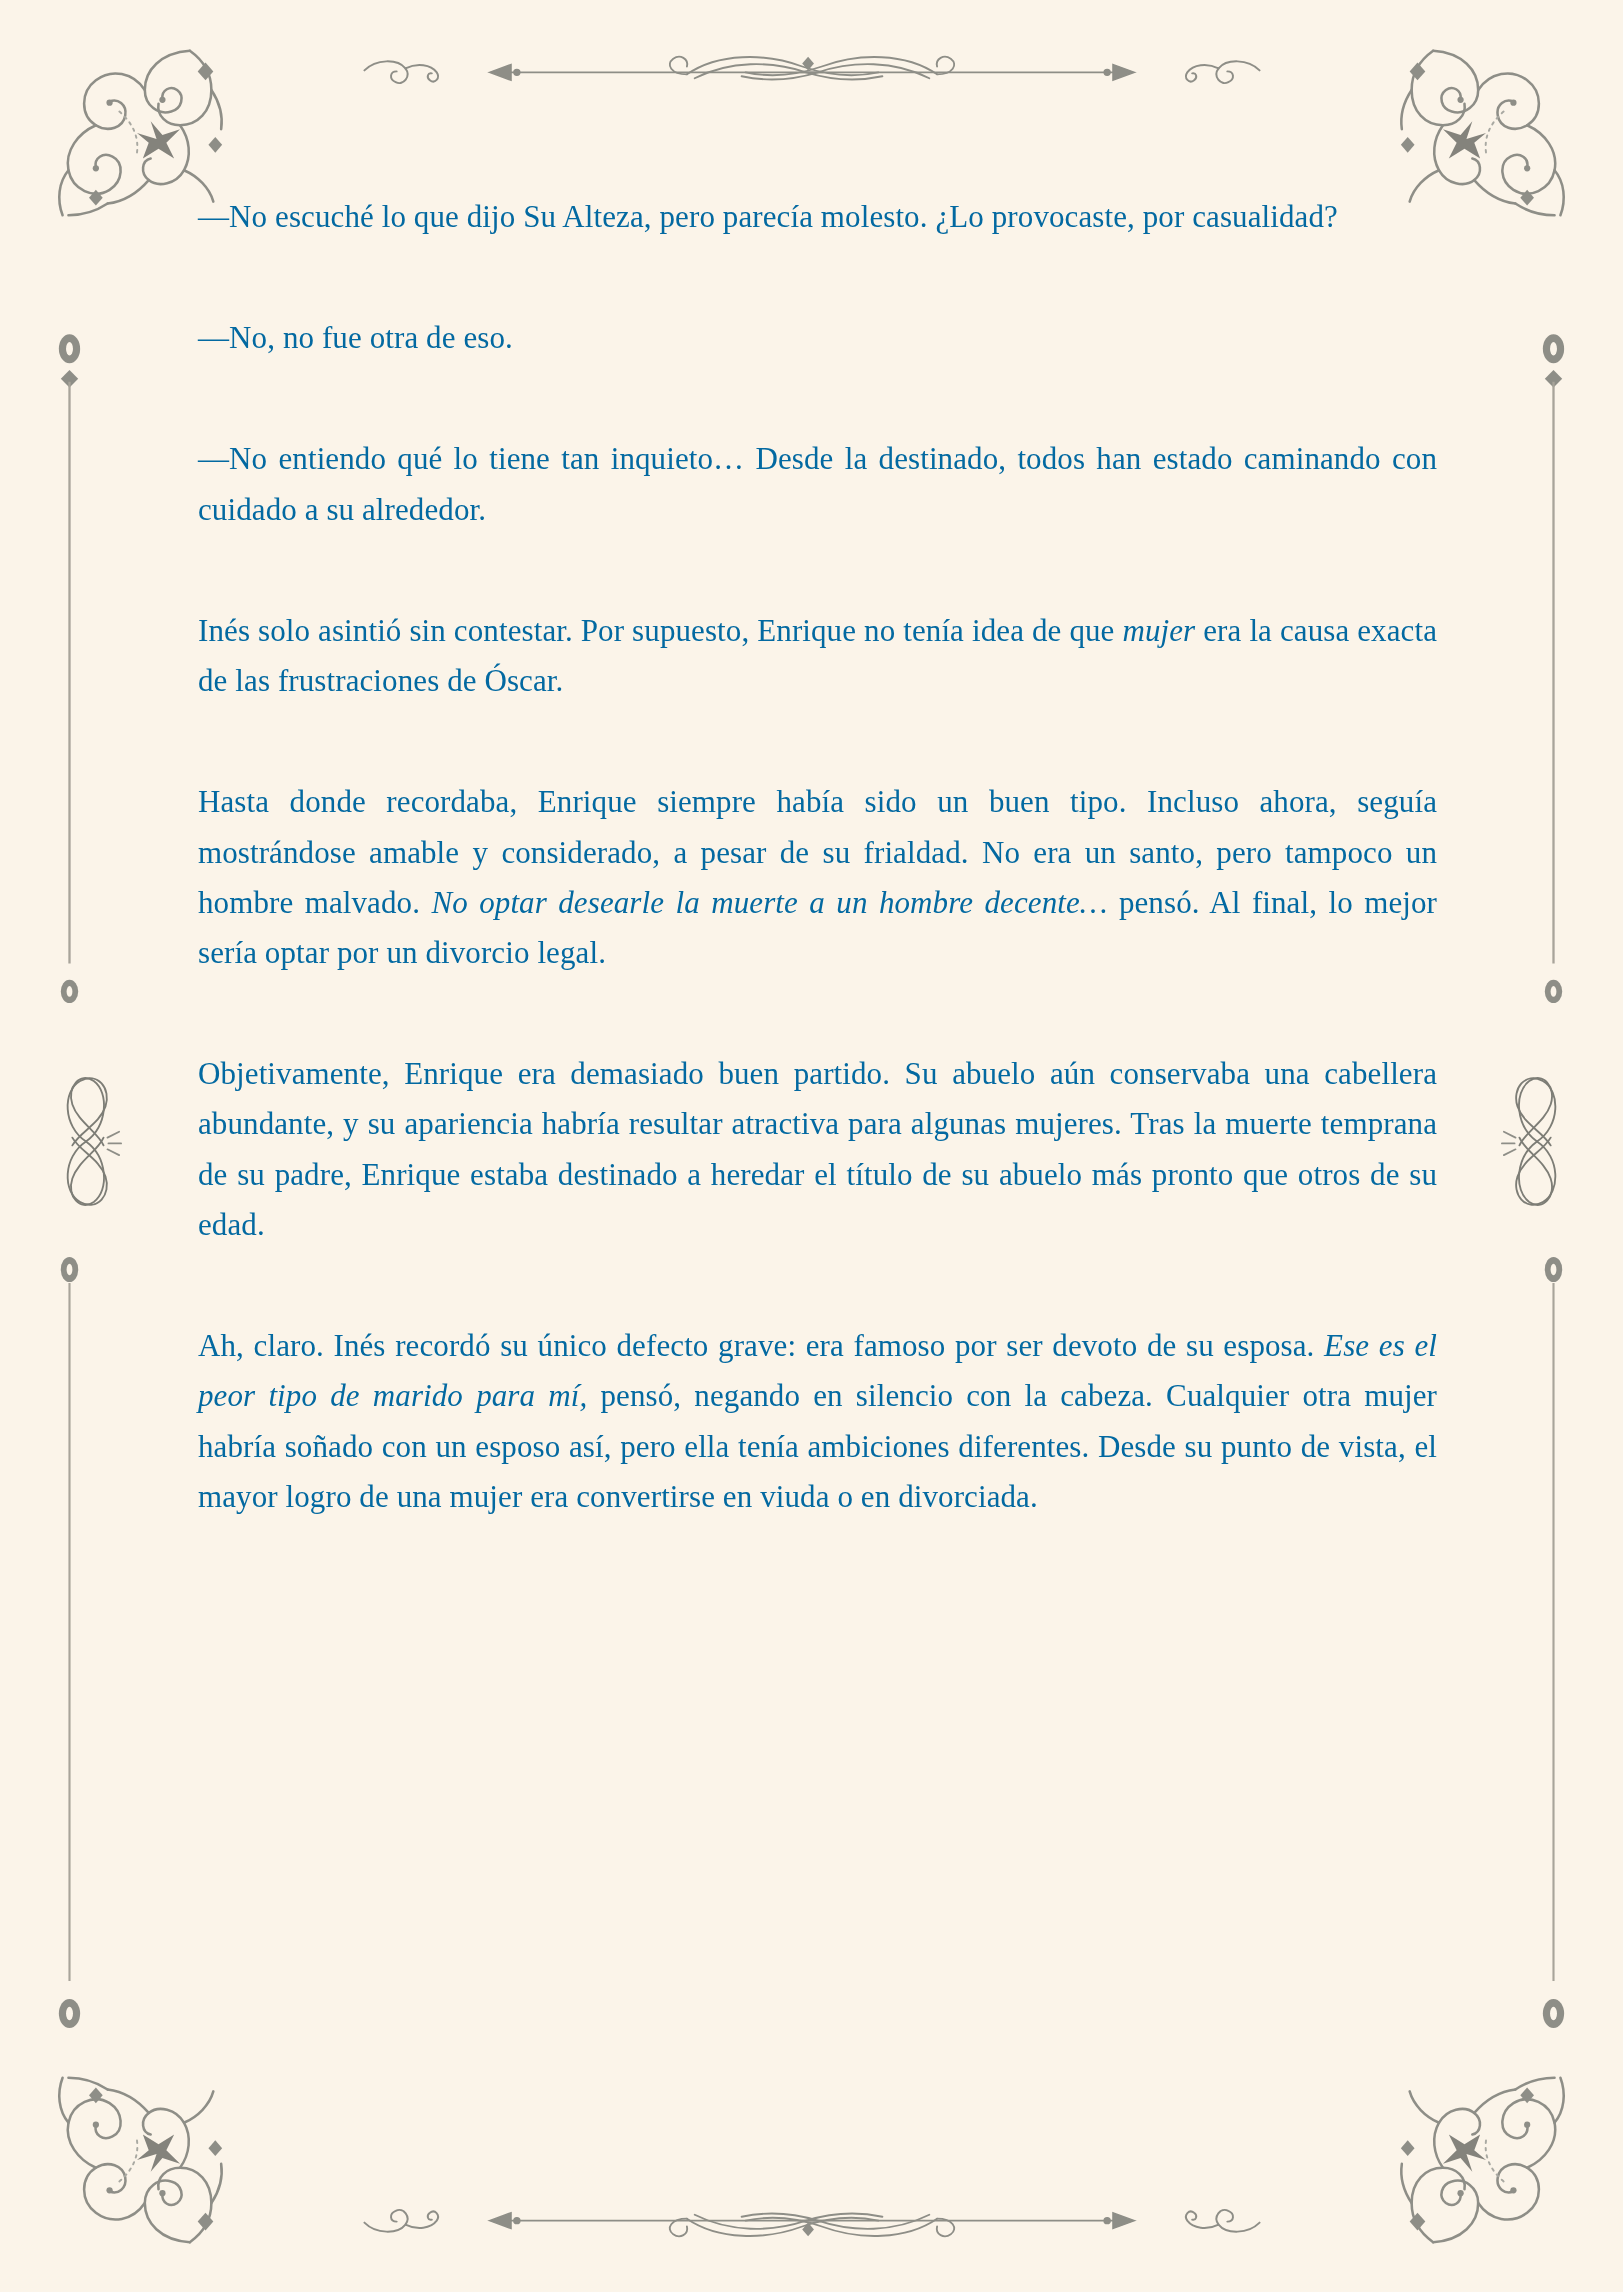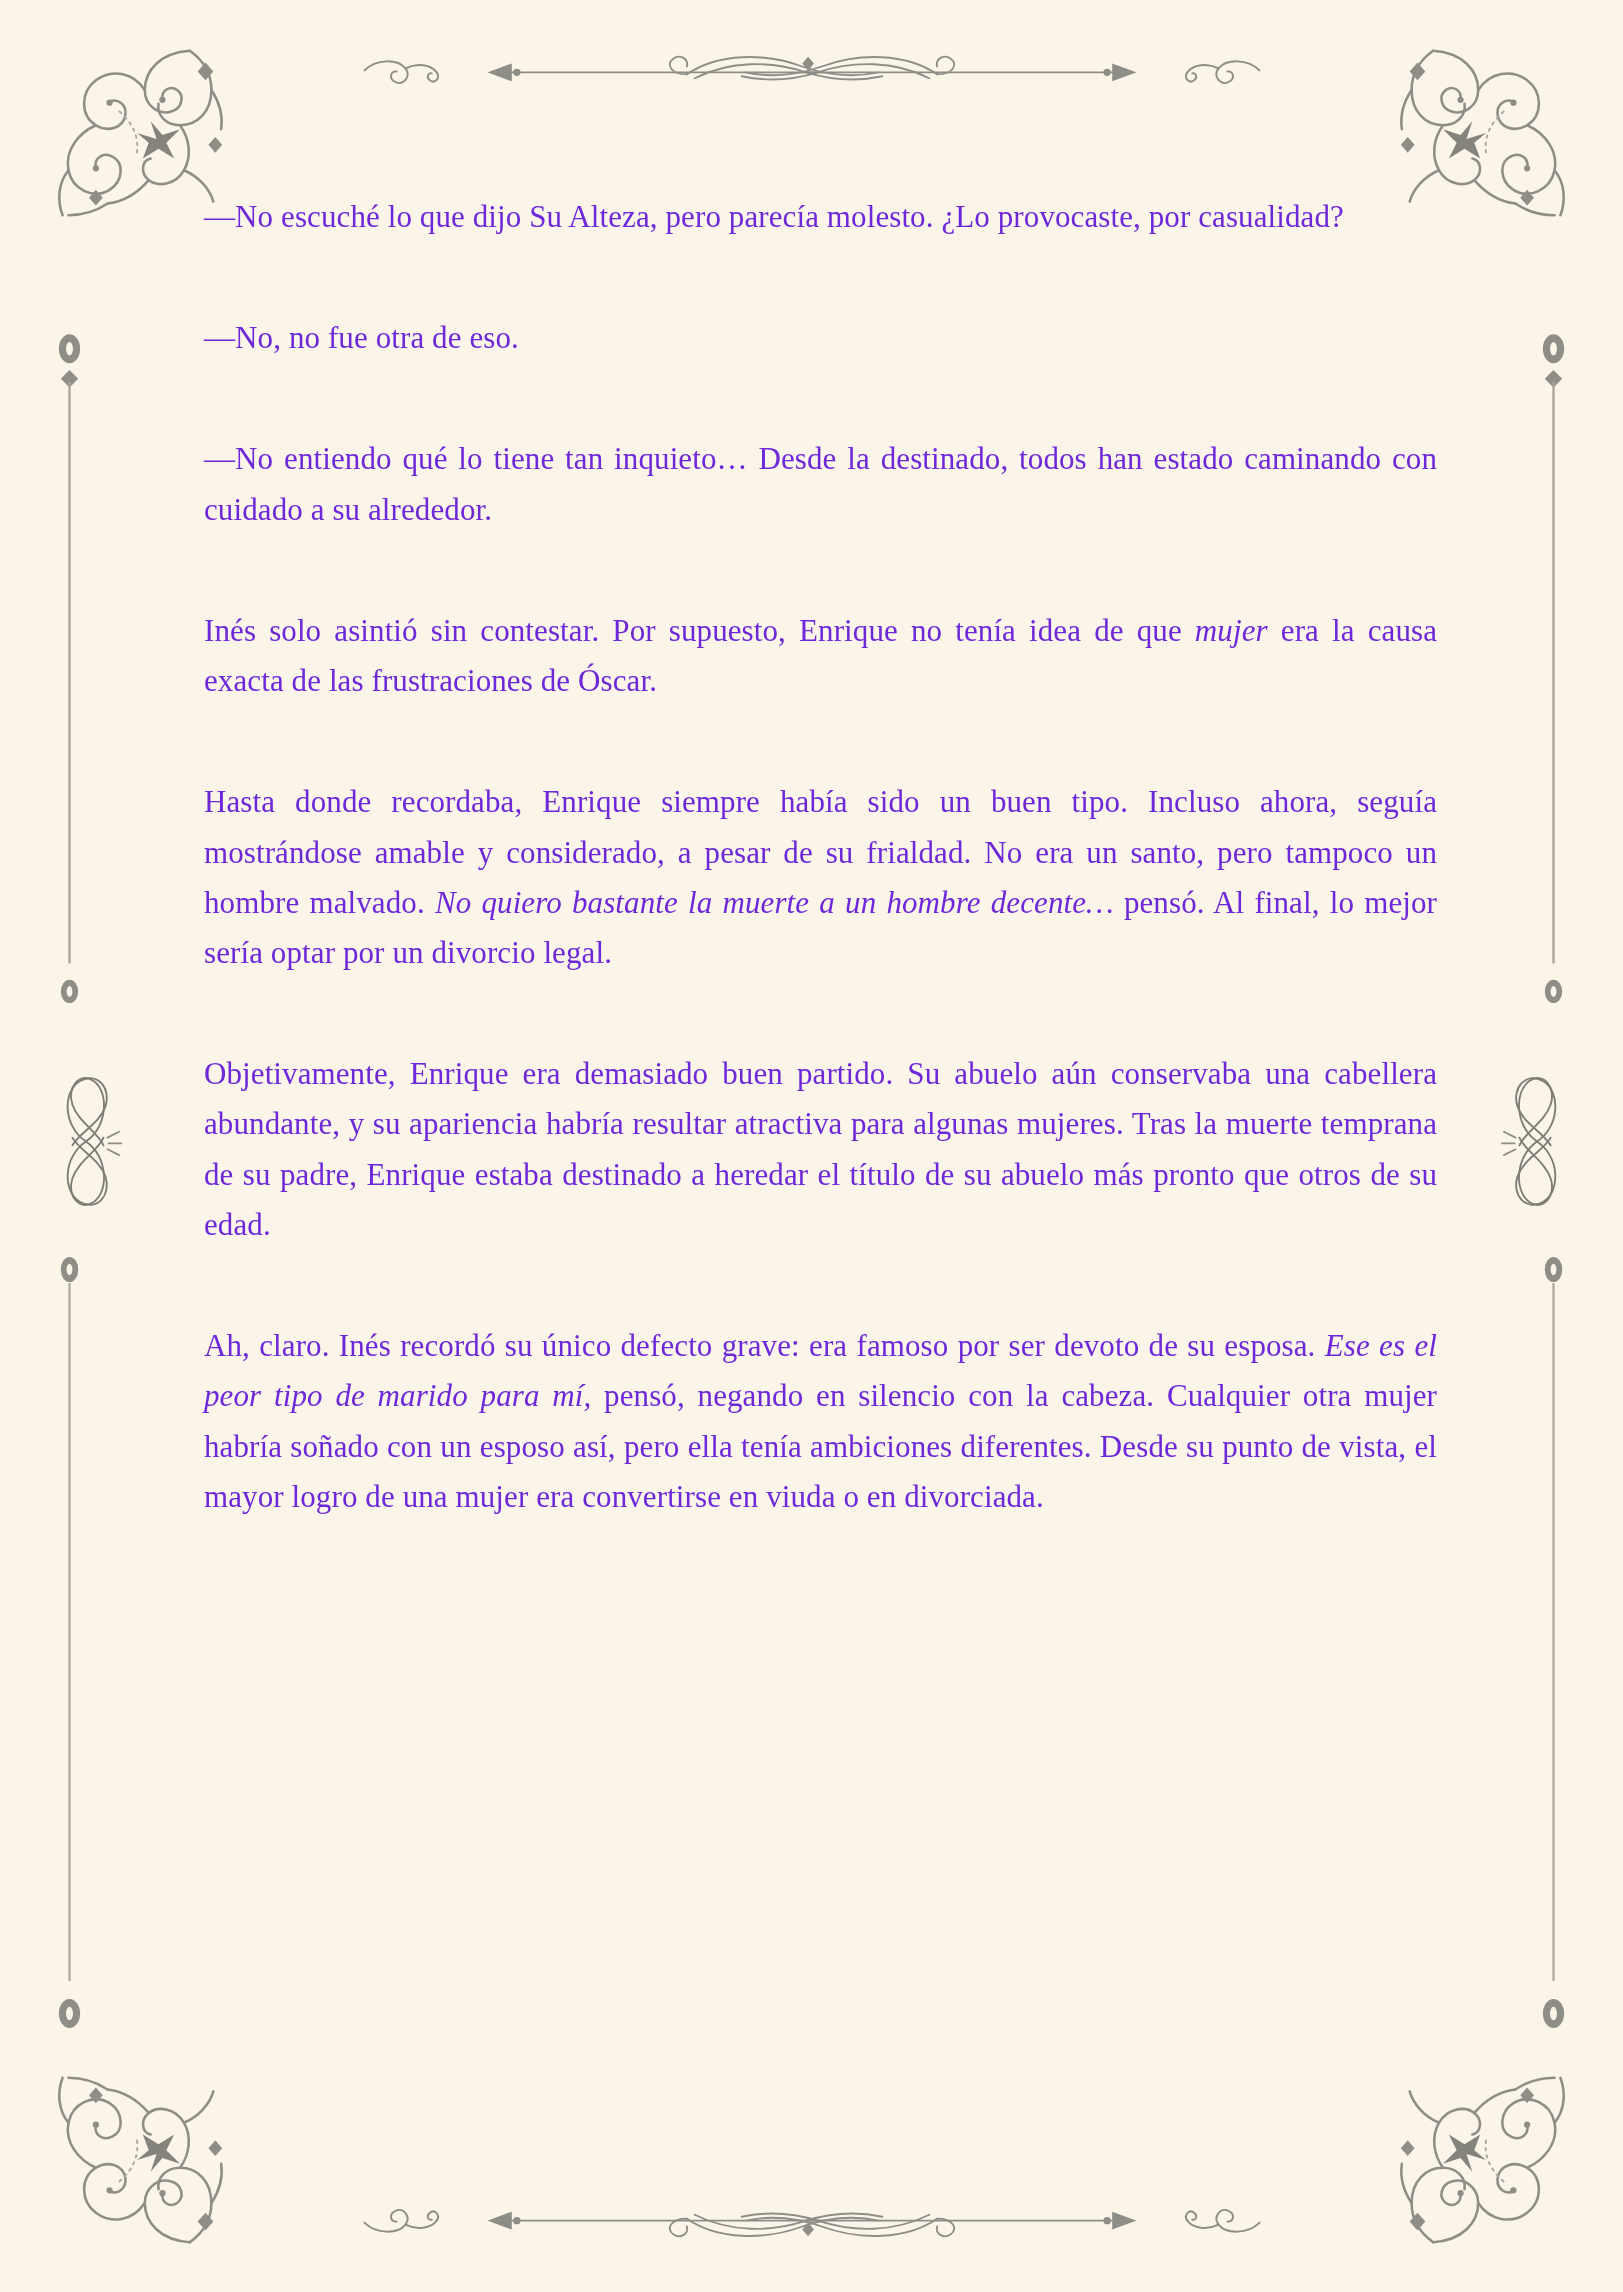--- a/index.html
+++ b/index.html
@@ -54,24 +54,24 @@
   .knot-r { right: 47px; top: 1063px; transform: scaleX(-1); }
 
   
   .content {
     position: absolute;
     left: 192px;
     top: 192px;
     width: 1245px;
   }
   p.para {
-    margin: 0 0 71px 12px;
+    margin: 0 0 71px 6px;
     font-size: 31px;
     line-height: 1.62;
-    color: #6d28d9;
+    color: #0369a1;
     text-align: justify;
     text-justify: inter-word;
     letter-spacing: 0.1px;
   }
   p.para:last-child { margin-bottom: 0; }
   p.para em { font-style: italic; }
 </style>
 </head>
 <body style="background: rgb(251, 244, 233);">
 
@@ -366,19 +366,19 @@
       </svg>
     </div>
 
   </div>
 
   <div class="content">
     <p class="para">—No escuché lo que dijo Su Alteza, pero parecía molesto. ¿Lo provocaste, por casualidad?</p>
     <p class="para">—No, no fue otra de eso.</p>
     <p class="para">—No entiendo qué lo tiene tan inquieto… Desde la destinado, todos han estado caminando con cuidado a su alrededor.</p>
     <p class="para">Inés solo asintió sin contestar. Por supuesto, Enrique no tenía idea de que <em>mujer</em> era la causa exacta de las frustraciones de Óscar.</p>
-    <p class="para">Hasta donde recordaba, Enrique siempre había sido un buen tipo. Incluso ahora, seguía mostrándose amable y considerado, a pesar de su frialdad. No era un santo, pero tampoco un hombre malvado. <em>No quiero bastante la muerte a un hombre decente…</em> pensó. Al final, lo mejor sería optar por un divorcio legal.</p>
+    <p class="para">Hasta donde recordaba, Enrique siempre había sido un buen tipo. Incluso ahora, seguía mostrándose amable y considerado, a pesar de su frialdad. No era un santo, pero tampoco un hombre malvado. <em>No optar desearle la muerte a un hombre decente…</em> pensó. Al final, lo mejor sería optar por un divorcio legal.</p>
     <p class="para">Objetivamente, Enrique era demasiado buen partido. Su abuelo aún conservaba una cabellera abundante, y su apariencia habría resultar atractiva para algunas mujeres. Tras la muerte temprana de su padre, Enrique estaba destinado a heredar el título de su abuelo más pronto que otros de su edad.</p>
     <p class="para">Ah, claro. Inés recordó su único defecto grave: era famoso por ser devoto de su esposa. <em>Ese es el peor tipo de marido para mí,</em> pensó, negando en silencio con la cabeza. Cualquier otra mujer habría soñado con un esposo así, pero ella tenía ambiciones diferentes. Desde su punto de vista, el mayor logro de una mujer era convertirse en viuda o en divorciada.</p>
   </div>
 
 </div>
 
 
 </body></html>

